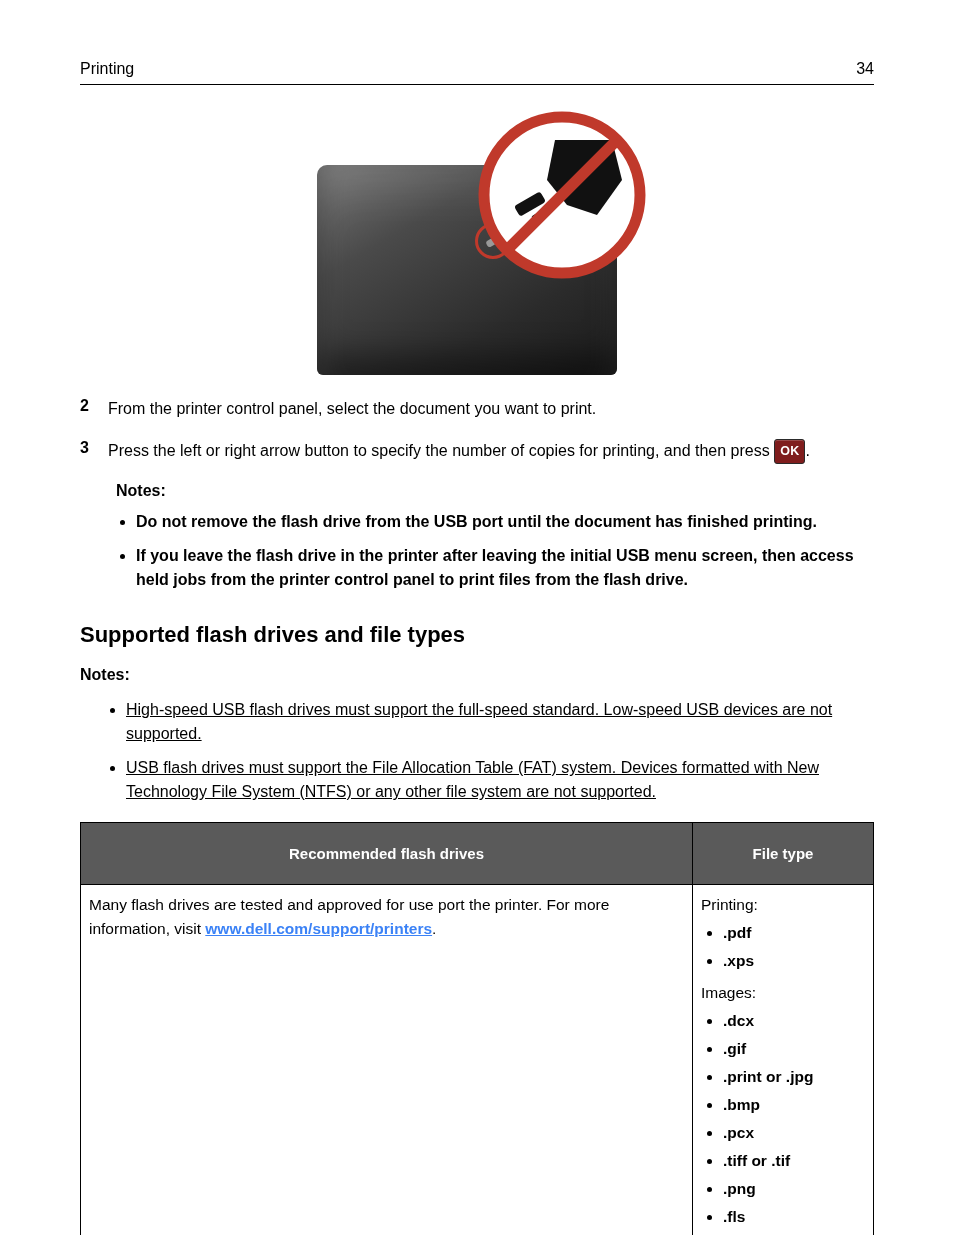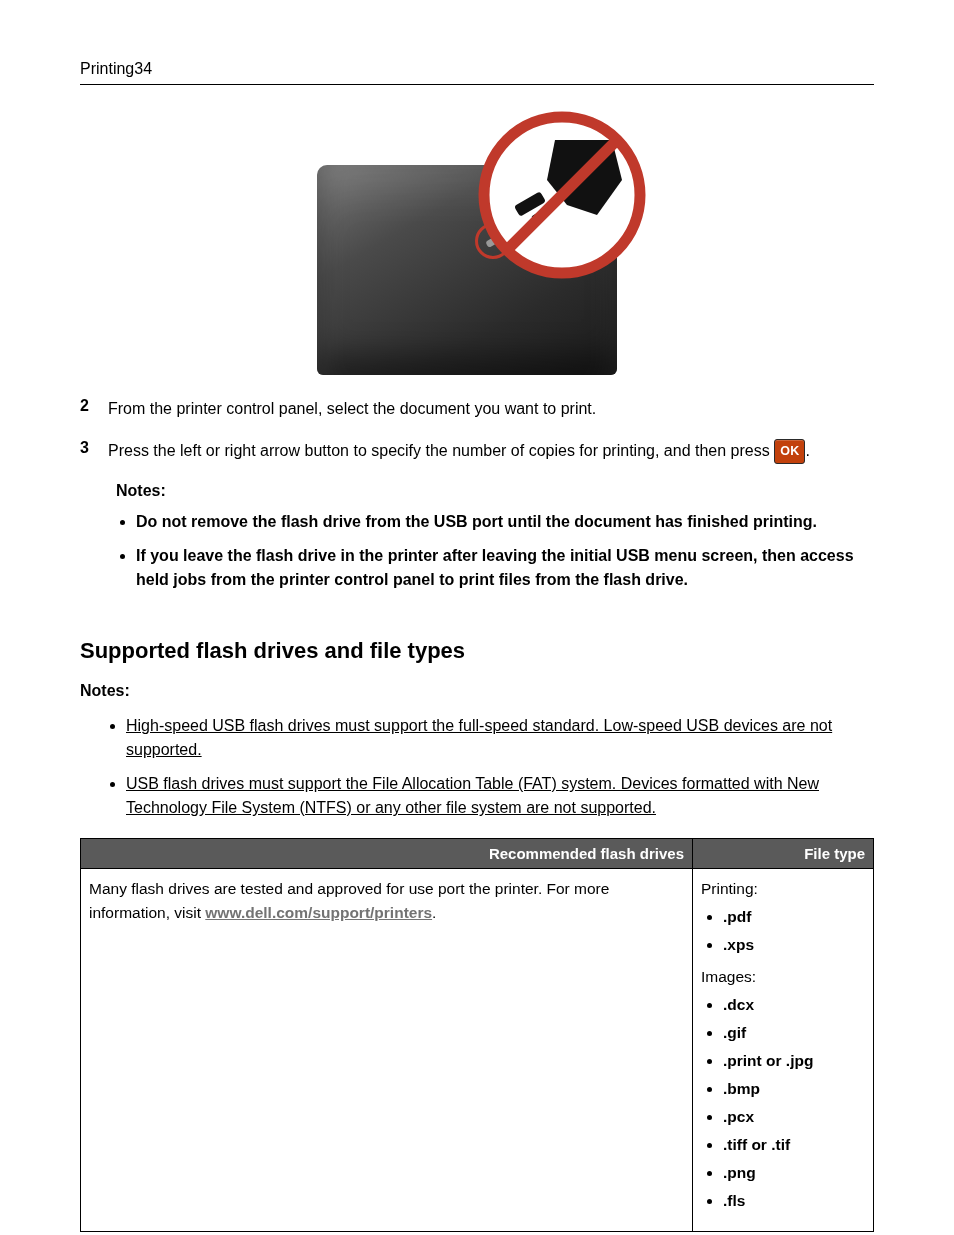--- a/index.html
+++ b/index.html
@@ -7,20 +7,21 @@
       font-family: -apple-system, "Segoe UI", "Helvetica Neue", Arial, sans-serif;
       font-size: 16px;
       color: #000;
       background: #fff;
       width: 954px;
       margin: 0 auto;
       padding: 60px 80px 40px 80px;
     }
     .page-header {
       display: flex;
+      justify-content: space-between;
       border-bottom: 1px solid #000;
       padding-bottom: 6px;
       margin-bottom: 30px;
       font-size: 16px;
     }
     .figure-container {
       text-align: center;
       margin-bottom: 18px;
     }
     .printer-figure {
@@ -69,64 +70,64 @@
       top: -5px;
       width: 170px;
       height: 170px;
     }
     .no-touch svg { width: 100%; height: 100%; }
     .step { display: flex; margin: 4px 0 18px 0; }
     .step-num { font-weight: 700; width: 28px; flex-shrink:0; margin-left: 0; }
     .step-body { flex: 1; line-height: 1.5; }
     .ok-button {
       display: inline-block;
-      background: #c2410c;
+      background: #7f1d1d;
       color: #fff;
       font-size: 12.5px;
       padding: 2px 5px;
       border-radius: 3px;
       border:1px solid #2a2a2a;
       box-shadow: inset 0 1px 0 rgba(255,255,255,0.2);
       vertical-align: middle;
       font-weight:600;
       letter-spacing:0.3px;
     }
     .notes-title { font-weight: 700; margin: 6px 0 10px 36px; }
     .notes-list { margin-left: 56px; font-weight: bold; }
     .notes-list li { margin-bottom: 10px; line-height: 1.5; list-style: disc; }
     h2.section {
       font-size: 22px;
       font-weight: 700;
-      margin: 46px 0 18px 0;
+      margin: 30px 0 18px 0;
     }
     .top-notes-title { font-weight:700; margin: 0 0 14px 0; }
     .top-notes { margin-left: 46px; margin-bottom: 18px; text-decoration: underline; }
     .top-notes li { margin-bottom: 10px; line-height: 1.5; list-style: disc; }
     table.ft {
       width: 100%;
       border-collapse: collapse;
       border: 1px solid #000;
     }
     table.ft th {
       background: #5a5a5a;
       color: #fff;
-      text-align: right;
+      text-align: center;
       font-weight: 700;
-      padding: 6px 8px;
+      padding: 22px 8px;
       border: 1px solid #000;
       font-size: 15px;
     }
     table.ft td {
       border: 1px solid #000;
       padding: 8px 8px 10px 8px;
       vertical-align: top;
       font-size: 15.5px;
       line-height: 1.55;
     }
-    .ft-link { color: #737373; text-decoration: underline; font-weight:700; }
+    .ft-link { color: #3b82f6; text-decoration: underline; font-weight:700; }
     .ft-cat { margin-top: 0; }
     .ft-list { margin: 4px 0 8px 22px; padding:0;font-weight:bold;}
     .ft-list li { list-style: disc; margin: 4px 0; }
     .col-drives { width: 612px; }
   </style>
 </head>
 <body>
 
 <div class="page-header">
   <span>Printing</span>

